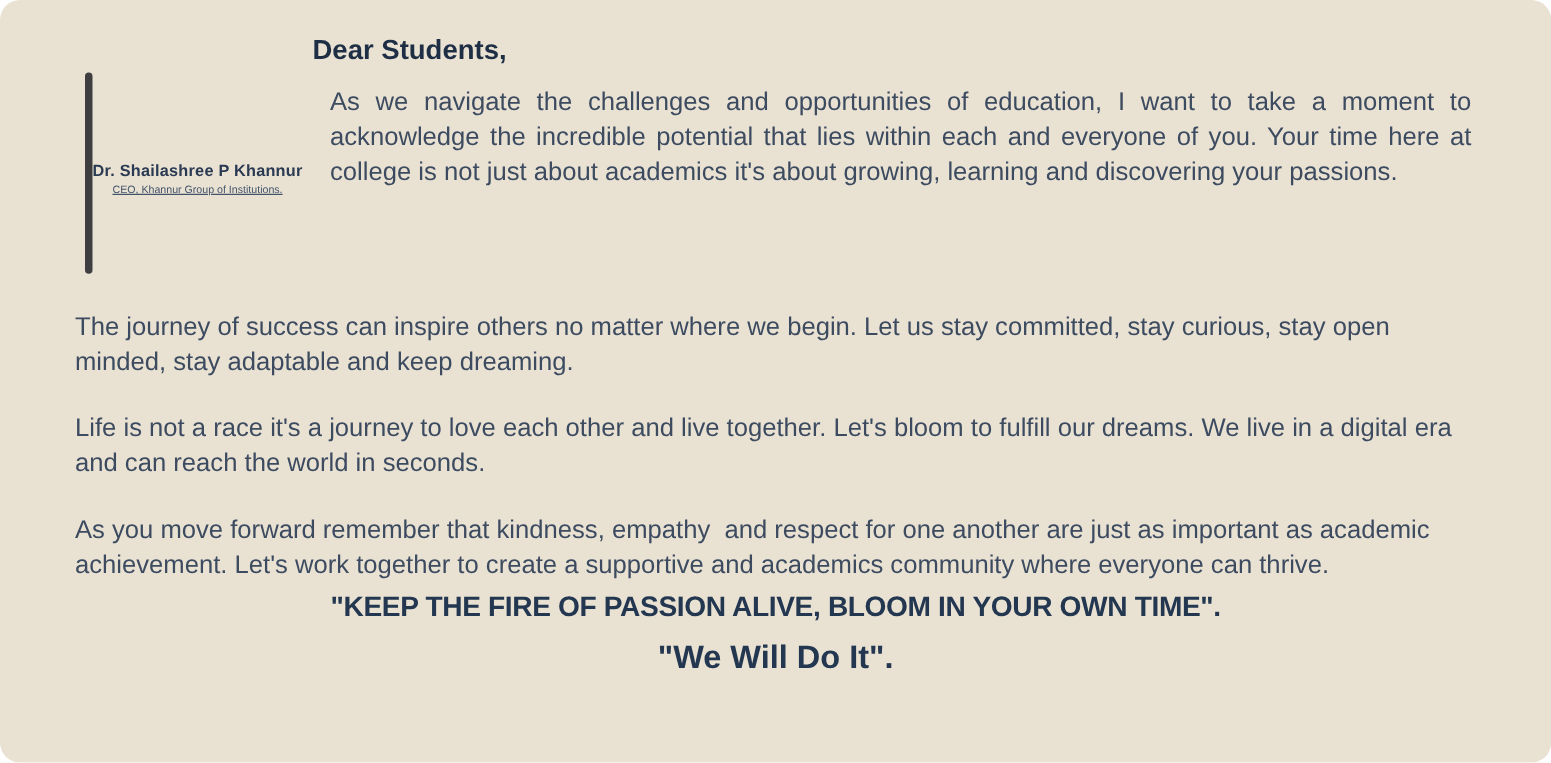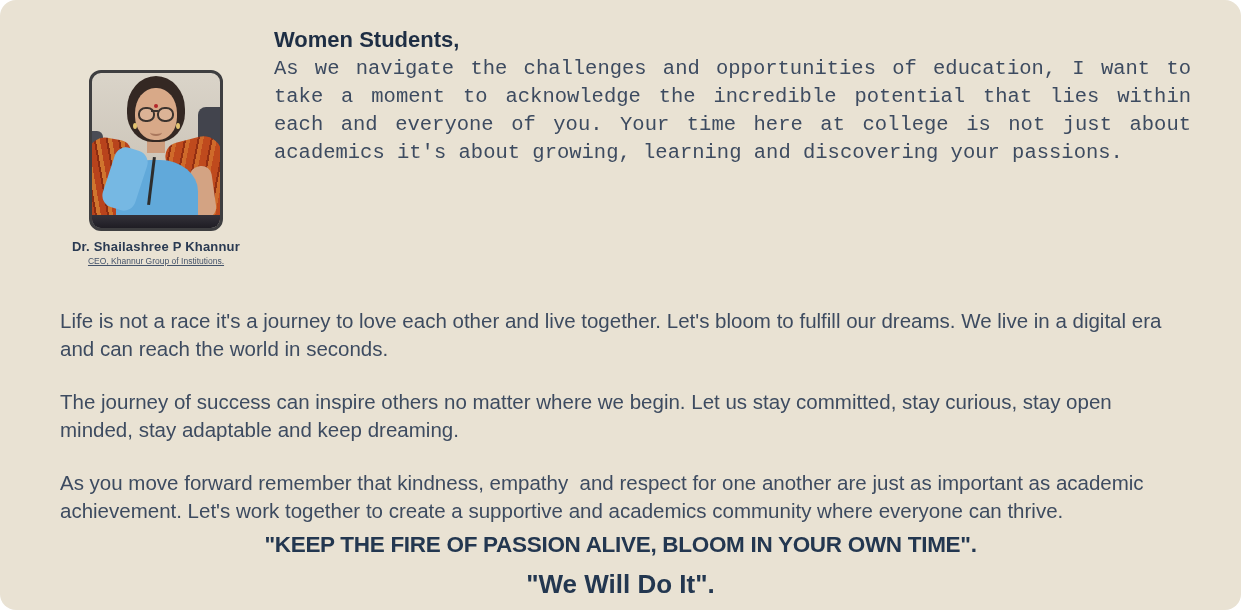--- a/index.html
+++ b/index.html
@@ -18,25 +18,25 @@
     overflow: hidden;
     color: #3d4b60;
   }
   
   .top-row {
     display: flex;
     align-items: flex-start;
     padding: 26px 50px 0 64px;
   }
   .profile {
-    margin: 16px;
+    margin: 4px;
     width: 152px;
     flex: 0 0 152px;
     display: flex;
-    flex-direction: column;
+    flex-direction: row;
     align-items: center;
     padding-top: 28px;
   }
   .photo-frame {
     position: relative;
     width: 128px;
     height: 155px;
     border: 3px solid #3e3e40;
     border-radius: 12px;
     overflow: hidden;
@@ -88,23 +88,22 @@
     font-size: 20.5px;
     line-height: 28px;
   }
   .salutation {
     font-size: 22px;
     font-weight: bold;
     color: #1e2e44;
     margin: 0 0 1px 0;
   }
   .intro p {
-    margin: 0;
+    margin: 14px;
     text-align: justify;
-    font-family: Liberation Mono, monospace;
   }
   .intro p + p { margin-top: 27px; }
 
   
   .full {
     margin: 25px 0 0 0;
     padding: 0 54px 0 60px;
     font-size: 20.5px;
     line-height: 28px;
     white-space: pre-wrap;
@@ -157,26 +156,26 @@
         <div class="earring-r"></div>
         <div class="desk"></div>
       </div>
       <figcaption class="caption">
         <div class="caption-name">Dr. Shailashree P Khannur</div>
         <div class="caption-title">CEO, Khannur Group of Institutions.</div>
       </figcaption>
     </figure>
 
     <div class="intro">
-      <div class="salutation">Women Students,</div>
+      <div class="salutation">Dear Students,</div>
       <p>As we navigate the challenges and opportunities of education, I want to take a moment to acknowledge the incredible potential that lies within each and everyone of you. Your time here at college is not just about academics it's about growing, learning and discovering your passions.</p>
     </div>
 
   </div>
 
+  <p class="full">The journey of success can inspire others no matter where we begin. Let us stay committed, stay curious, stay open minded, stay adaptable and keep dreaming.</p>
   <p class="full">Life is not a race it's a journey to love each other and live together. Let's bloom to fulfill our dreams. We live in a digital era and can reach the world in seconds.</p>
-  <p class="full">The journey of success can inspire others no matter where we begin. Let us stay committed, stay curious, stay open minded, stay adaptable and keep dreaming.</p>
   <p class="full">As you move forward remember that kindness, empathy  and respect for one another are just as important as academic achievement. Let's work together to create a supportive and academics community where everyone can thrive.</p>
 
   <div class="slogan-primary">"KEEP THE FIRE OF PASSION ALIVE, BLOOM IN YOUR OWN TIME".</div>
   <div class="slogan-secondary">"We Will Do It".</div>
 
 </div>
 
 </body></html>

